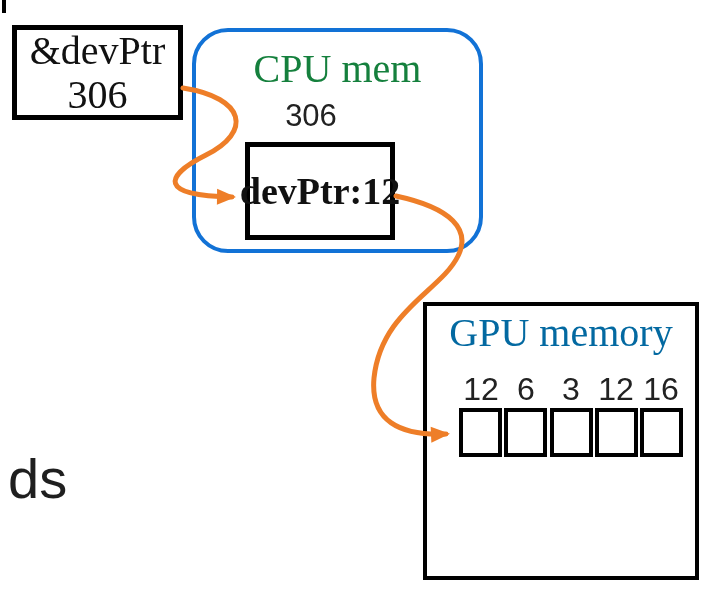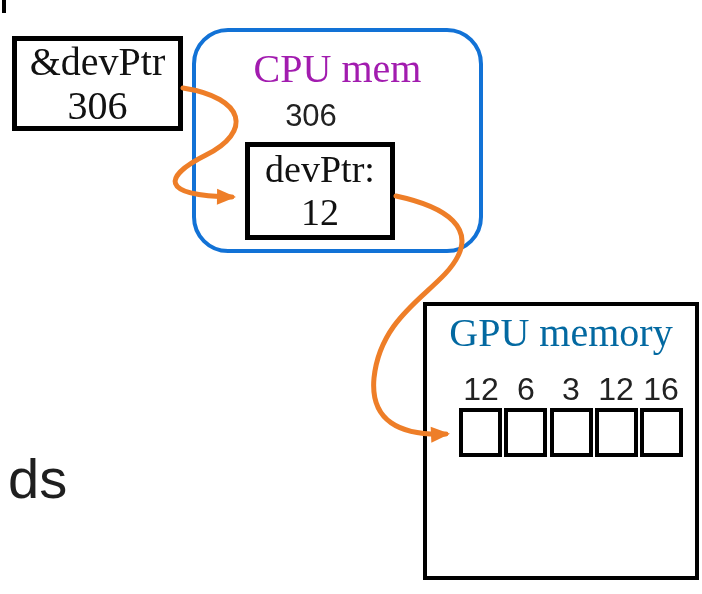--- a/index.html
+++ b/index.html
@@ -21,21 +21,21 @@
   .corner-tick {
     position: absolute;
     left: 2px; top: 0;
     width: 4px; height: 13px;
     background: #000;
   }
 
   
   .amp-box {
     position: absolute;
-    left: 12px; top: 36px;
+    left: 12px; top: 25px;
     width: 171px; height: 95px;
     border: 5px solid #000;
     background: #fff;
     display: flex;
     flex-direction: column;
     align-items: center;
     justify-content: center;
     font-size: 40px;
     line-height: 44px;
     color: #111;
@@ -51,48 +51,49 @@
     border-radius: 36px;
     background: transparent;
   }
   .cpu-title {
     position: absolute;
     left: 192px; top: 47px;
     width: 291px;
     text-align: center;
     font-size: 40px;
     line-height: 44px;
-    color: #a21caf;
+    color: #15803d;
   }
   .addr-label {
     position: absolute;
     left: 251px; top: 99px;
     width: 120px;
     text-align: center;
     font-family: "Liberation Sans", sans-serif;
     font-size: 31px;
     line-height: 33px;
     color: #222;
   }
 
   
   .devptr-box {
     position: absolute;
     left: 245px; top: 142px;
     width: 150px; height: 98px;
     border: 5px solid #000;
     background: #fff;
     display: flex;
-    flex-direction: column;
+    flex-direction: row;
     align-items: center;
     justify-content: center;
     font-size: 38px;
     line-height: 43px;
     color: #111;
     text-align: center;
+    font-weight: bold;
   }
 
   
   .gpu-box {
     position: absolute;
     left: 423px; top: 302px;
     width: 276px; height: 278px;
     border: 4px solid #000;
     background: #fff;
   }

